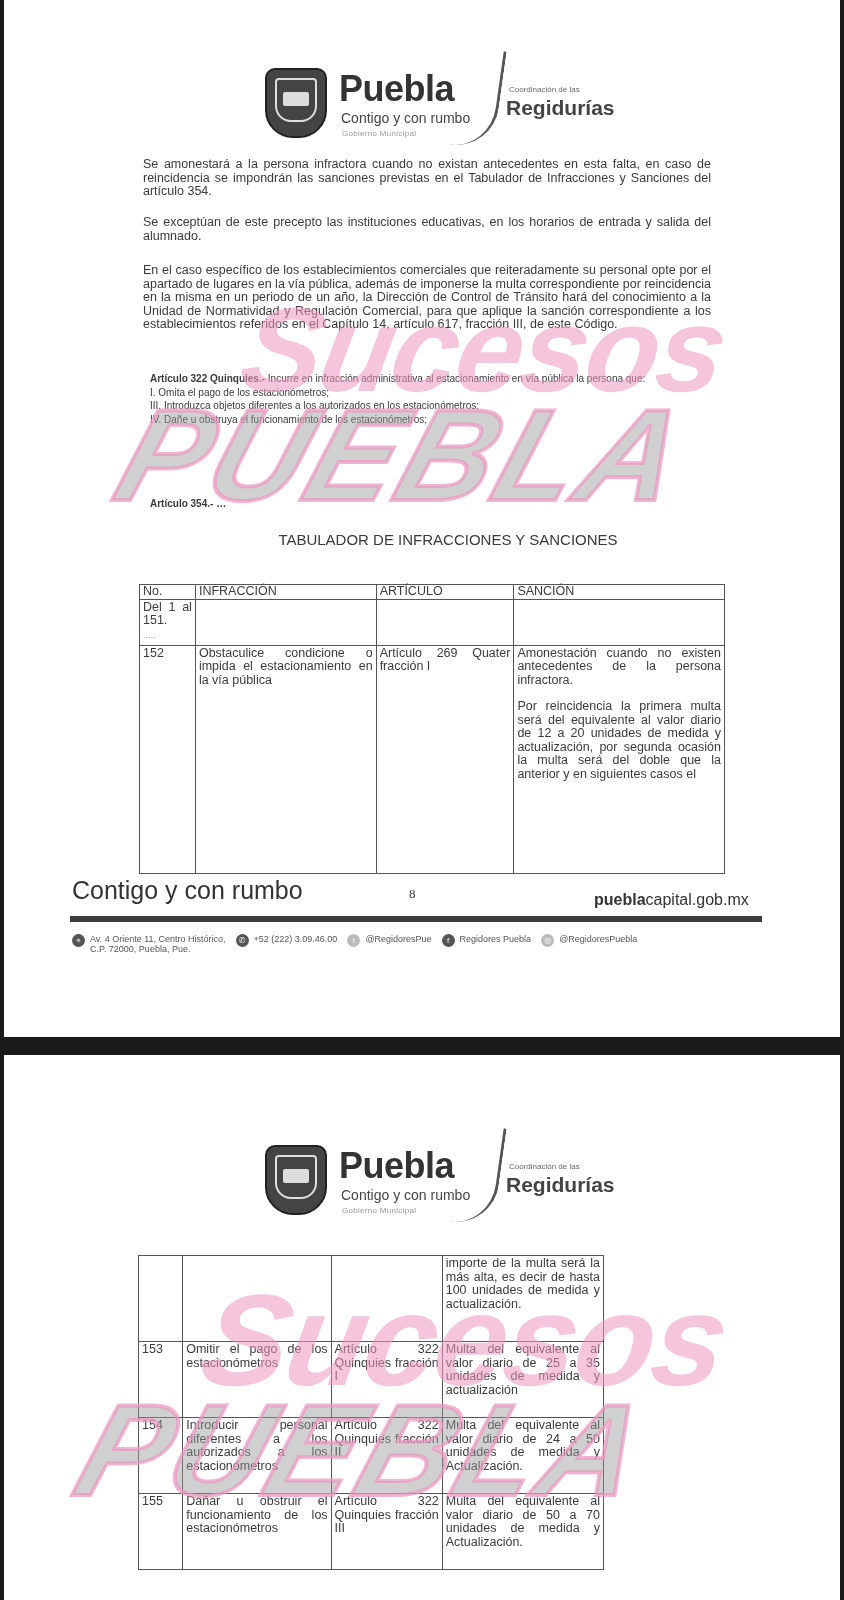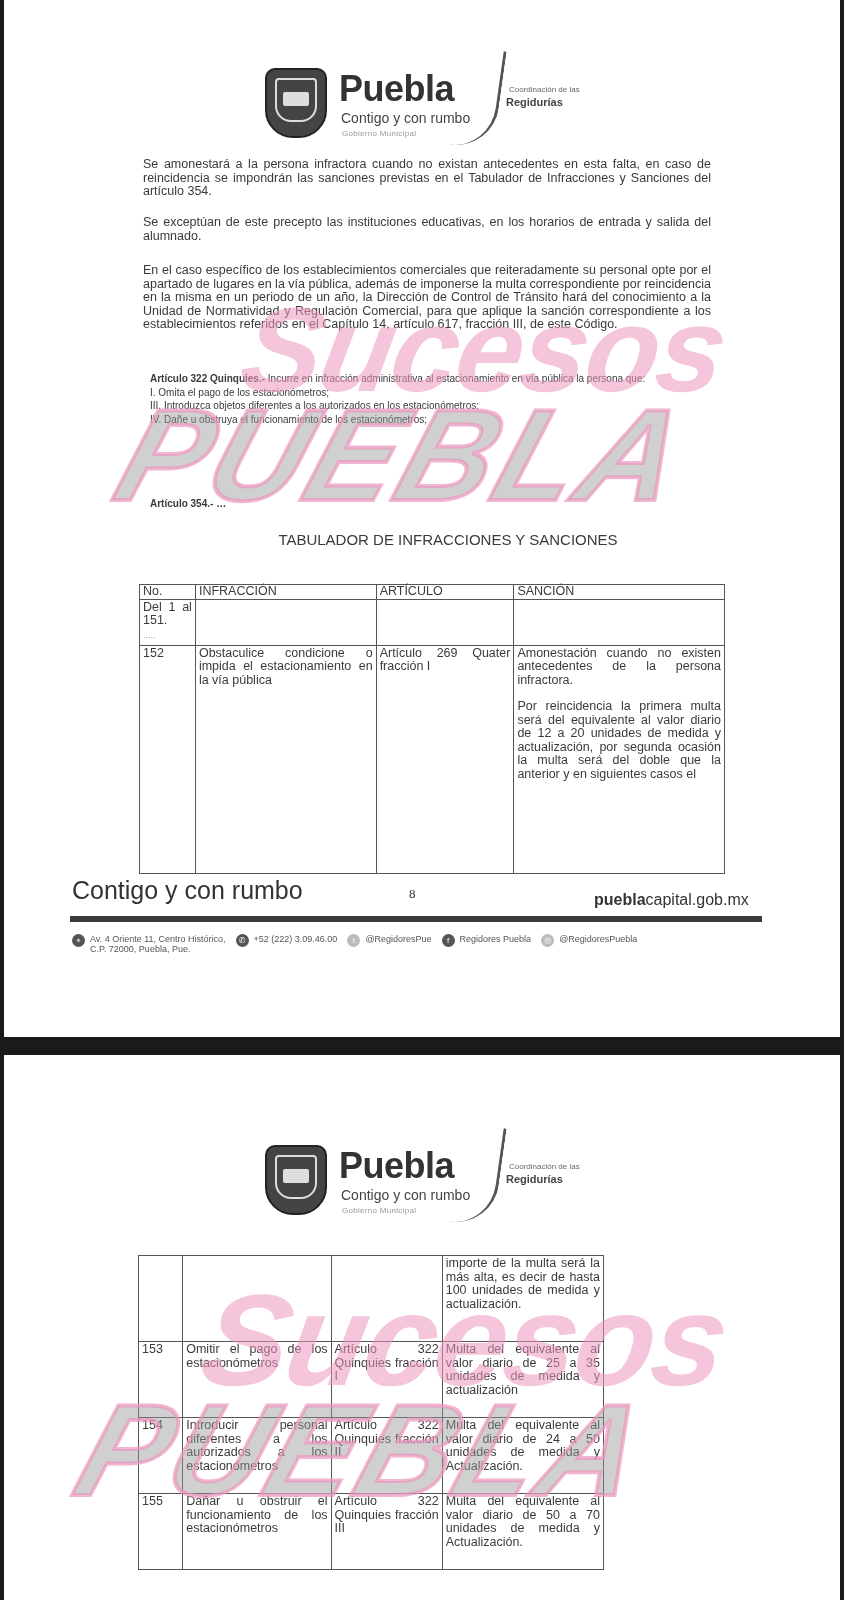--- a/index.html
+++ b/index.html
@@ -29,21 +29,21 @@
       background: #ddd; border-radius: 2px;
     }
     .brand { position: absolute; left: 80px; top: 28px; font-weight: 700; font-size: 36px; color: #333; letter-spacing: -0.5px; }
     .tag { position: absolute; left: 82px; top: 70px; font-size: 14px; color: #444; }
     .gob { position: absolute; left: 83px; top: 89px; font-size: 8px; color: #999; letter-spacing: 0.3px; }
     .slash {
       position: absolute; left: 198px; top: 8px; width: 40px; height: 100px;
       border-right: 3px solid #555; border-radius: 0 0 60px 0; transform: rotate(8deg);
     }
     .coord { position: absolute; left: 250px; top: 45px; font-size: 8px; color: #666; }
-    .regid { position: absolute; left: 247px; top: 56px; font-size: 11px; font-weight: 700; color: #444; text-align: right; }
+    .regid { position: absolute; left: 247px; top: 56px; font-size: 21px; font-weight: 700; color: #444; text-align: right; }
 
     
     .txt { position: absolute; left: 139px; width: 568px; font-size: 12.5px; line-height: 13.6px; color: #3a3a3a; text-align: justify; }
     .art { position: absolute; left: 146px; width: 580px; font-size: 10px; line-height: 13.6px; }
     .title { position: absolute; left: 0; width: 836px; text-align: center; font-size: 15px; color: #3a3a3a; margin-left: 26px; }
 
     
     table.tab { position: absolute; border-collapse: collapse; font-size: 12.5px; line-height: 13.5px; color: #3b3b3b; }
     table.tab td { border: 1.5px solid #555; vertical-align: top; padding: 1px 3px; text-align: justify; }
     table.tab tr.head td { padding: 0 3px; }

